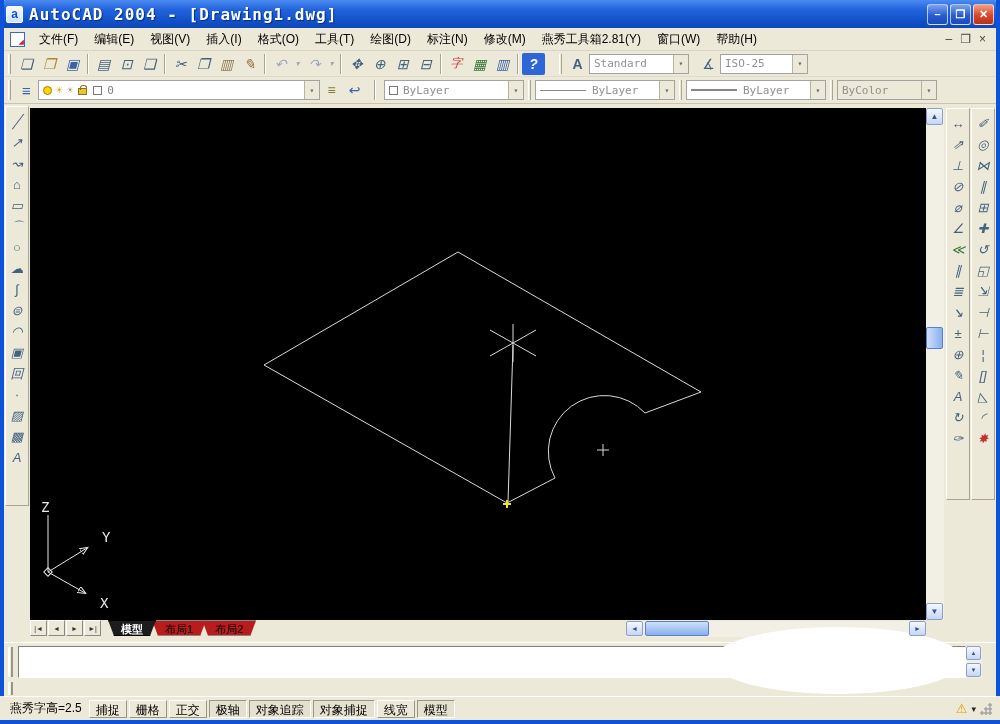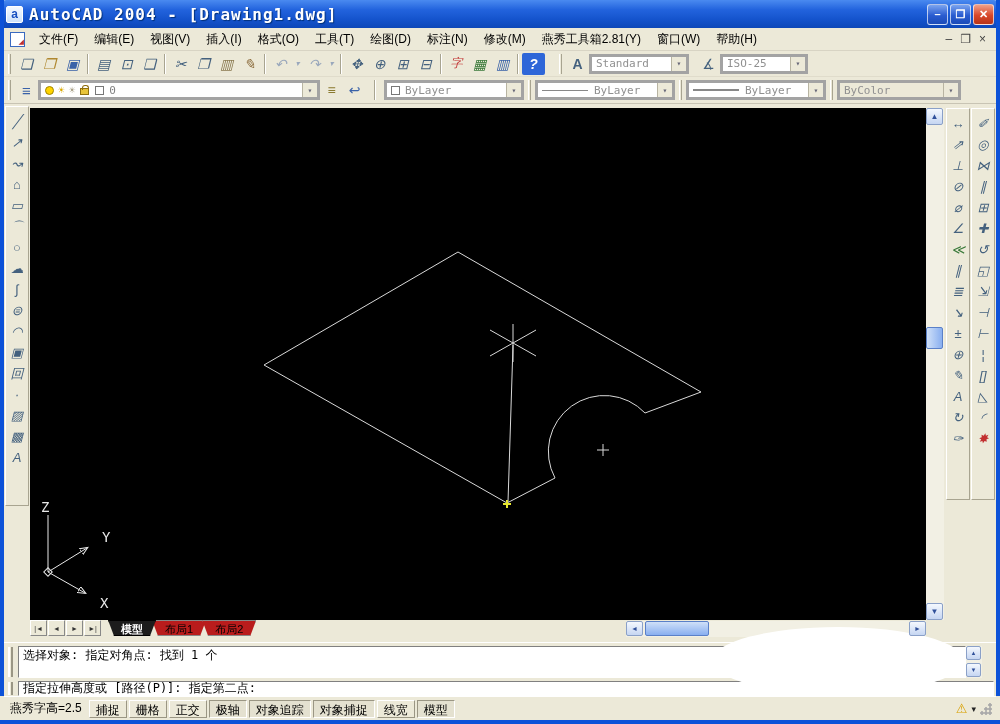--- a/index.html
+++ b/index.html
@@ -38,21 +38,21 @@
   .trow1{top:51px;height:26px;border-bottom:1px solid #e0dccb;}
   .trow2{top:77px;height:27px;border-bottom:1px solid #c8c4b4;}
   .tgrip{width:3px;height:20px;border-left:1px solid #fff;border-right:1px solid #a8a490;margin:0 4px;}
   .tsep{width:0;height:20px;border-left:1px solid #a8a490;border-right:1px solid #fff;margin:0 3px;}
   .tgroup{display:flex;align-items:center;}
   .tbtn{width:23px;height:22px;display:flex;align-items:center;justify-content:center;
     font-size:14px;color:#44617e;border:1px solid transparent;cursor:default;}
   .tbtn .g{pointer-events:none;}
   .vtbtn{width:22px;height:21px;display:flex;align-items:center;justify-content:center;
     font-size:13px;color:#44617e;border:1px solid transparent;}
-  .combo{height:20px;background:#fff;border:3px solid #a3a3a3;display:flex;align-items:center;
+  .combo{height:20px;background:#fff;border:1px solid #a3a3a3;display:flex;align-items:center;
     font-size:11px;color:#909090;font-family:"DejaVu Sans Mono",monospace;padding-left:4px;}
   .combo .arrow{margin-left:auto;width:15px;height:100%;background:#ece9d8;
     border-left:1px solid #b8b4a2;display:flex;align-items:center;justify-content:center;
     color:#667;font-size:8px;}
   .combo.disabled{background:#ece9d8;}
   .swatch{width:9px;height:9px;background:#fff;border:1px solid #777;margin-right:5px;}
   .lineglyph{width:46px;border-top:1px solid #888;margin-right:6px;}
   .lineglyph.thick{border-top-width:2px;}
   .bulb{width:9px;height:9px;border-radius:50%;background:#ffd400;border:1px solid #a08400;margin-right:4px;}
   .sun{color:#d8a800;font-size:11px;margin-right:4px;}
@@ -296,21 +296,21 @@
       <span>ByLayer</span>
       <span class="arrow">▾</span>
     </div>
     <span class="tgrip"></span>
     <div class="combo" style="width:140px">
       <span class="lineglyph thick"></span>
       <span>ByLayer</span>
       <span class="arrow">▾</span>
     </div>
     <span class="tgrip"></span>
-    <div class="combo disabled" style="width:124px">
+    <div class="combo disabled" style="width:100px">
       <span>ByColor</span>
       <span class="arrow">▾</span>
     </div>
   </div>
 
   <div class="leftstrip">
     <div class="vbox" id="drawbox">
 
     <span class="vtbtn">
           <i class="g">╱</i>
@@ -526,28 +526,26 @@
       <div class="sbtn" style="left:0;top:0;width:17px;height:15px;font-size:7px">◄</div>
       <div class="hthumb"></div>
       <div class="sbtn hs-right" style="left:283px;top:0;width:17px;height:15px;font-size:7px">►</div>
     </div>
   </div>
 
   <div class="cmdwin">
     <div class="cmdgrip" style="left:4px;top:4px;height:30px"></div>
     <div class="cmdhist">
 
-    <div class="cmd-line">选择对象: 指定对角点: 找到 1 个</div>
       </div>
     <div class="cmdscroll">
       <div class="sbtn" style="left:0;top:0">▲</div>
       <div class="sbtn" style="left:0;top:17px">▼</div>
     </div>
     <div class="cmdgrip" style="left:4px;top:39px;height:13px"></div>
-    <div class="cmdinput">指定拉伸高度或 [路径(P)]: 指定第二点:</div>
   </div>
 
   <div class="blob"></div>
 
   <div class="statusbar">
     <span class="sb-left">燕秀字高=2.5</span>
     <div style="display:flex">
 
     <span class="stgl">捕捉</span>
         <span class="stgl">栅格</span>

